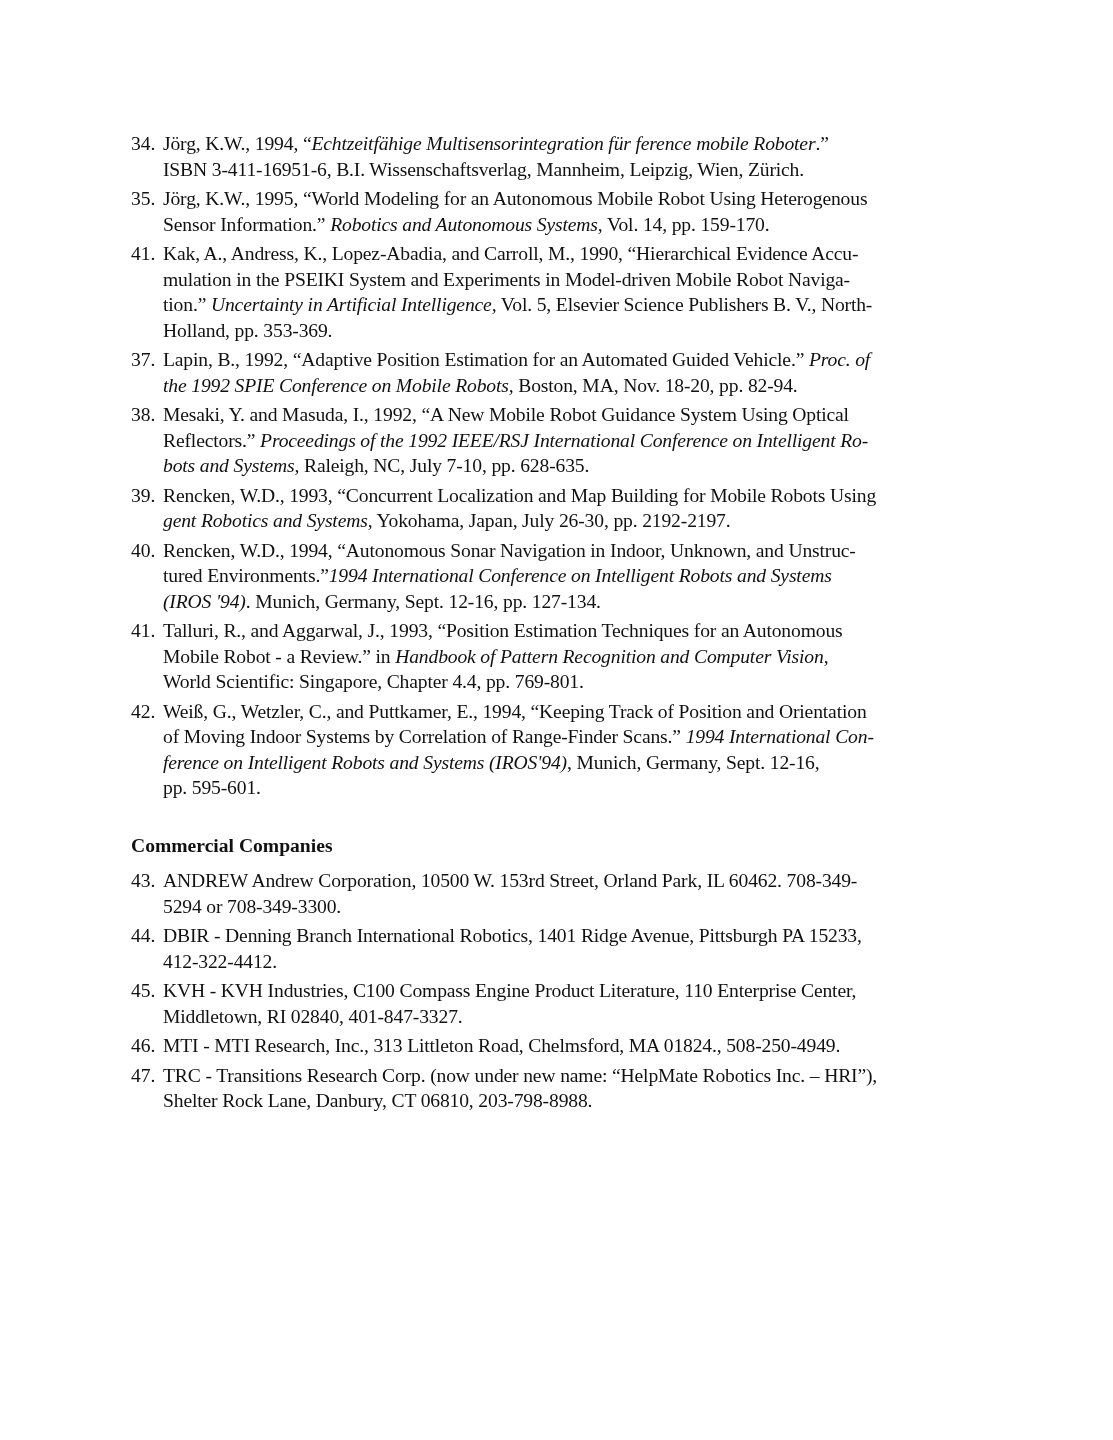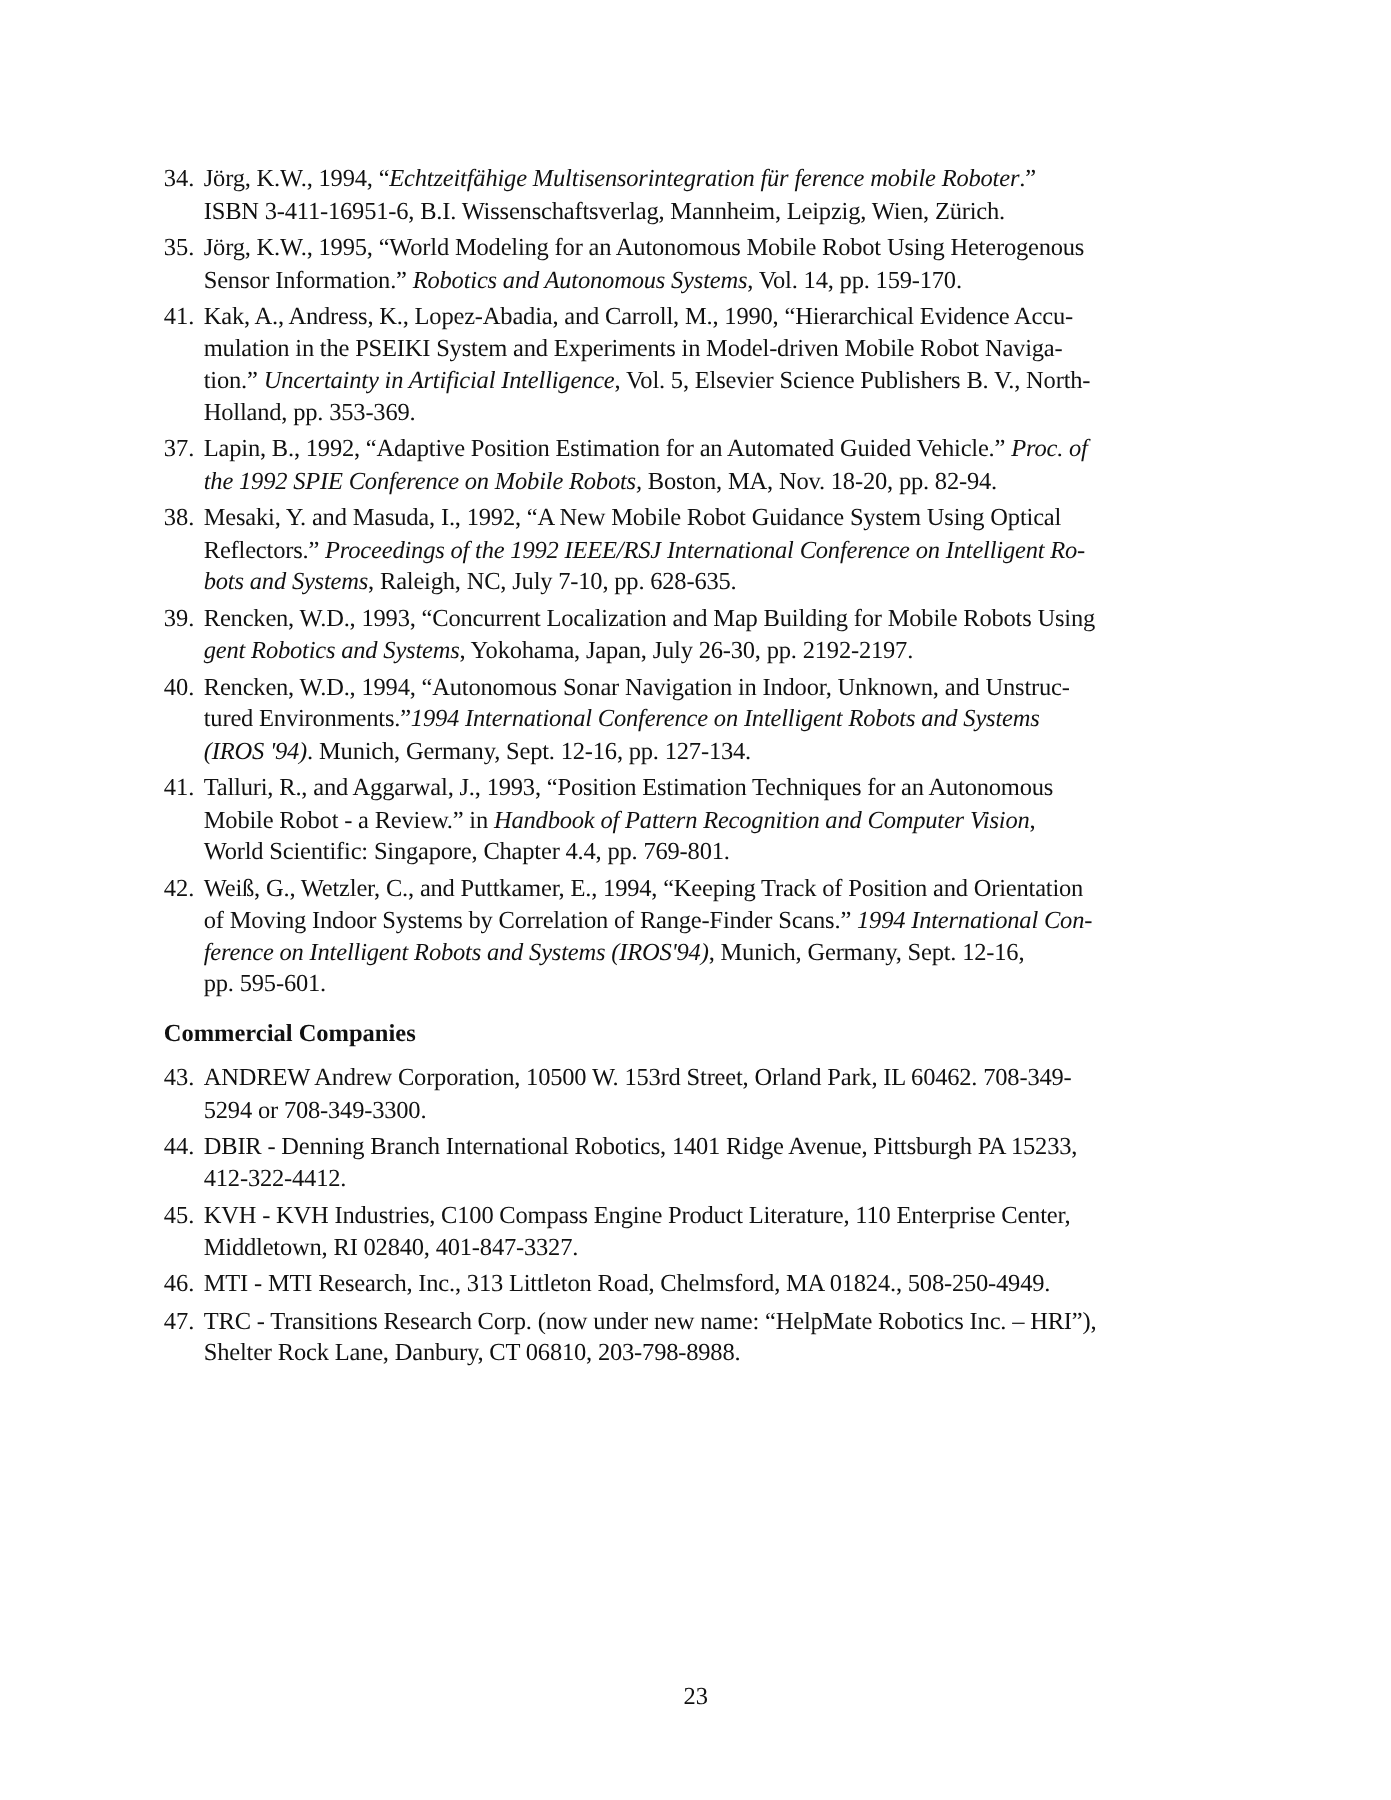--- a/index.html
+++ b/index.html
@@ -10,21 +10,21 @@
   }
   .page { position: absolute; left: 0; top: 0; width: 1113px; height: 1440px; }
   .ref-list { position: absolute; left: 131px; top: 131px; width: 860px; }
   .ref { position: relative; margin: 0 0 4px 0; }
   .ref .num { position: absolute; left: 0; top: 0; width: 32px; font-size: 19.6px; line-height: 25.5px; }
   .ref .body { margin-left: 32px; }
   .line { display: block; font-size: 19.6px; line-height: 25.5px; white-space: nowrap; letter-spacing: -0.15px; }
   .line i { font-style: italic; }
   .heading {
     font-weight: bold; font-size: 19.6px; line-height: 25.5px;
-    margin: 14px 0 10px 0;
+    margin: 32px 0 10px 0;
   }
   .page-number {
     position: absolute; left: 0; width: 1113px; top: 1346px; text-align: center;
     font-size: 19.6px; line-height: 24px;
   }
 </style>
 </head>
 <body>
 
 <div class="page">
@@ -132,14 +132,13 @@
         </div>
         <div class="ref">
           <span class="num">47.</span>
           <div class="body">
             <span class="line"><span>TRC - Transitions Research Corp. (now under new name: “HelpMate Robotics Inc. – HRI”),</span></span>
             <span class="line"><span>Shelter Rock Lane, Danbury, CT 06810, 203-798-8988.</span></span>
           </div>
         </div>
       </div>
   </div>
-  <div class="page-number">23</div>
 </div>
 
 </body></html>

